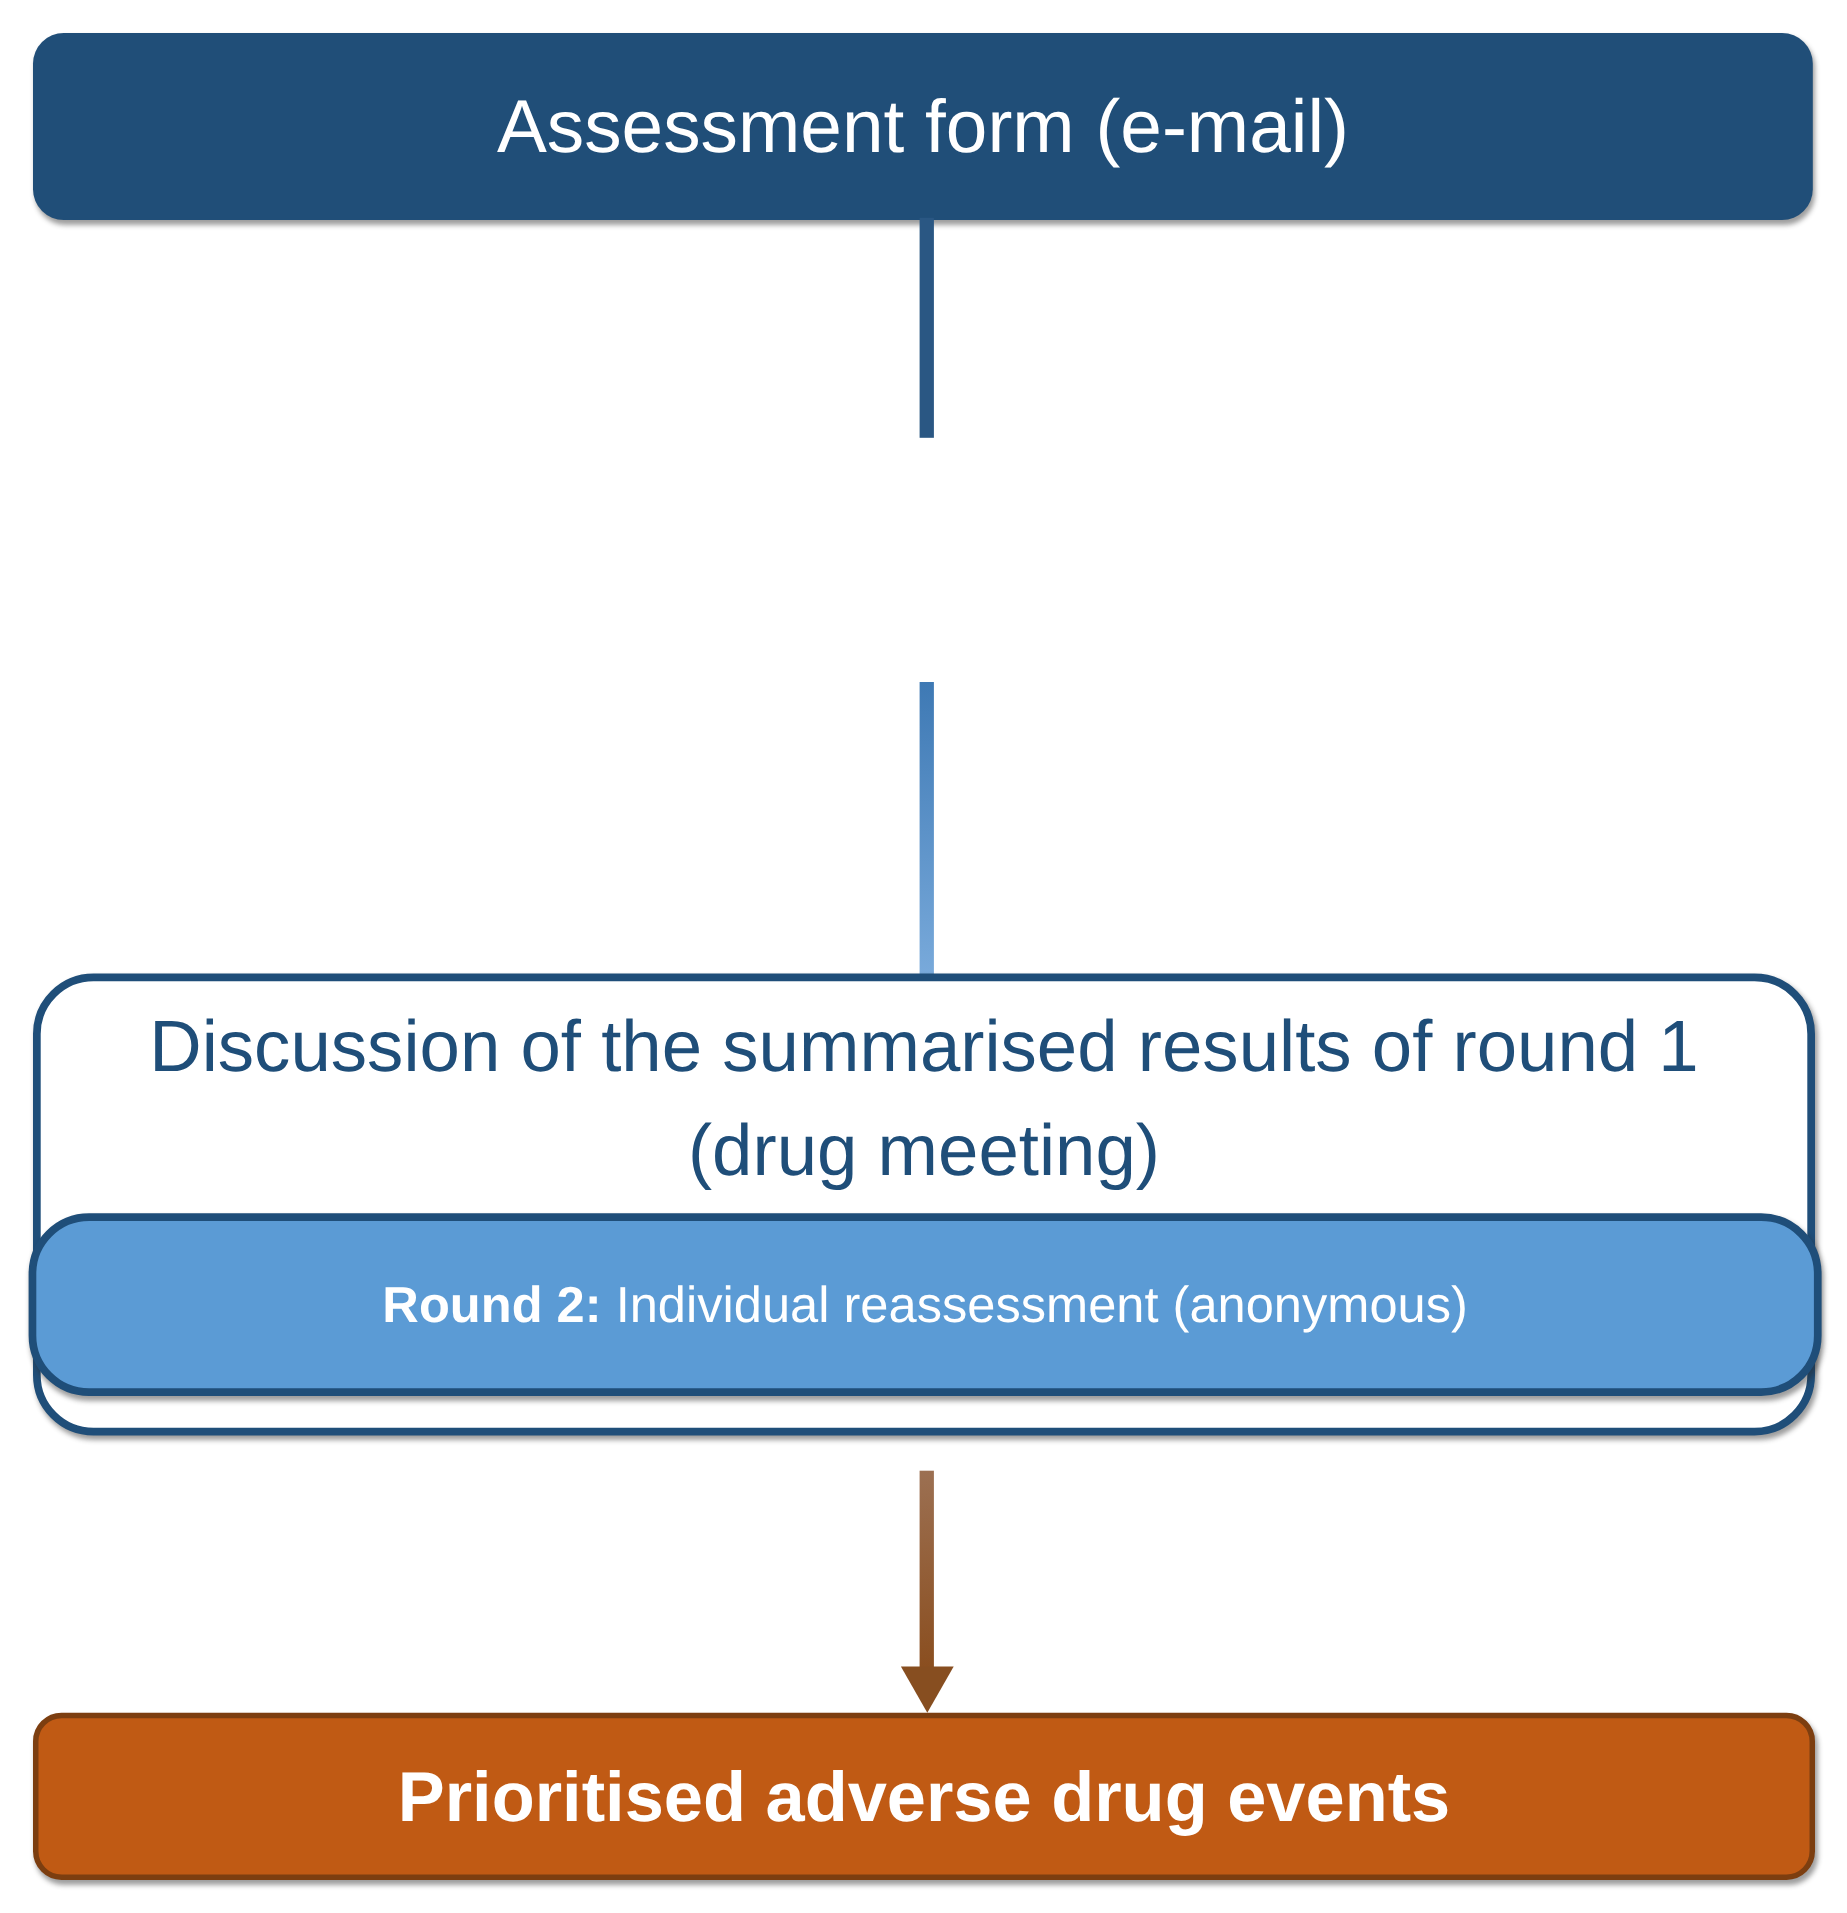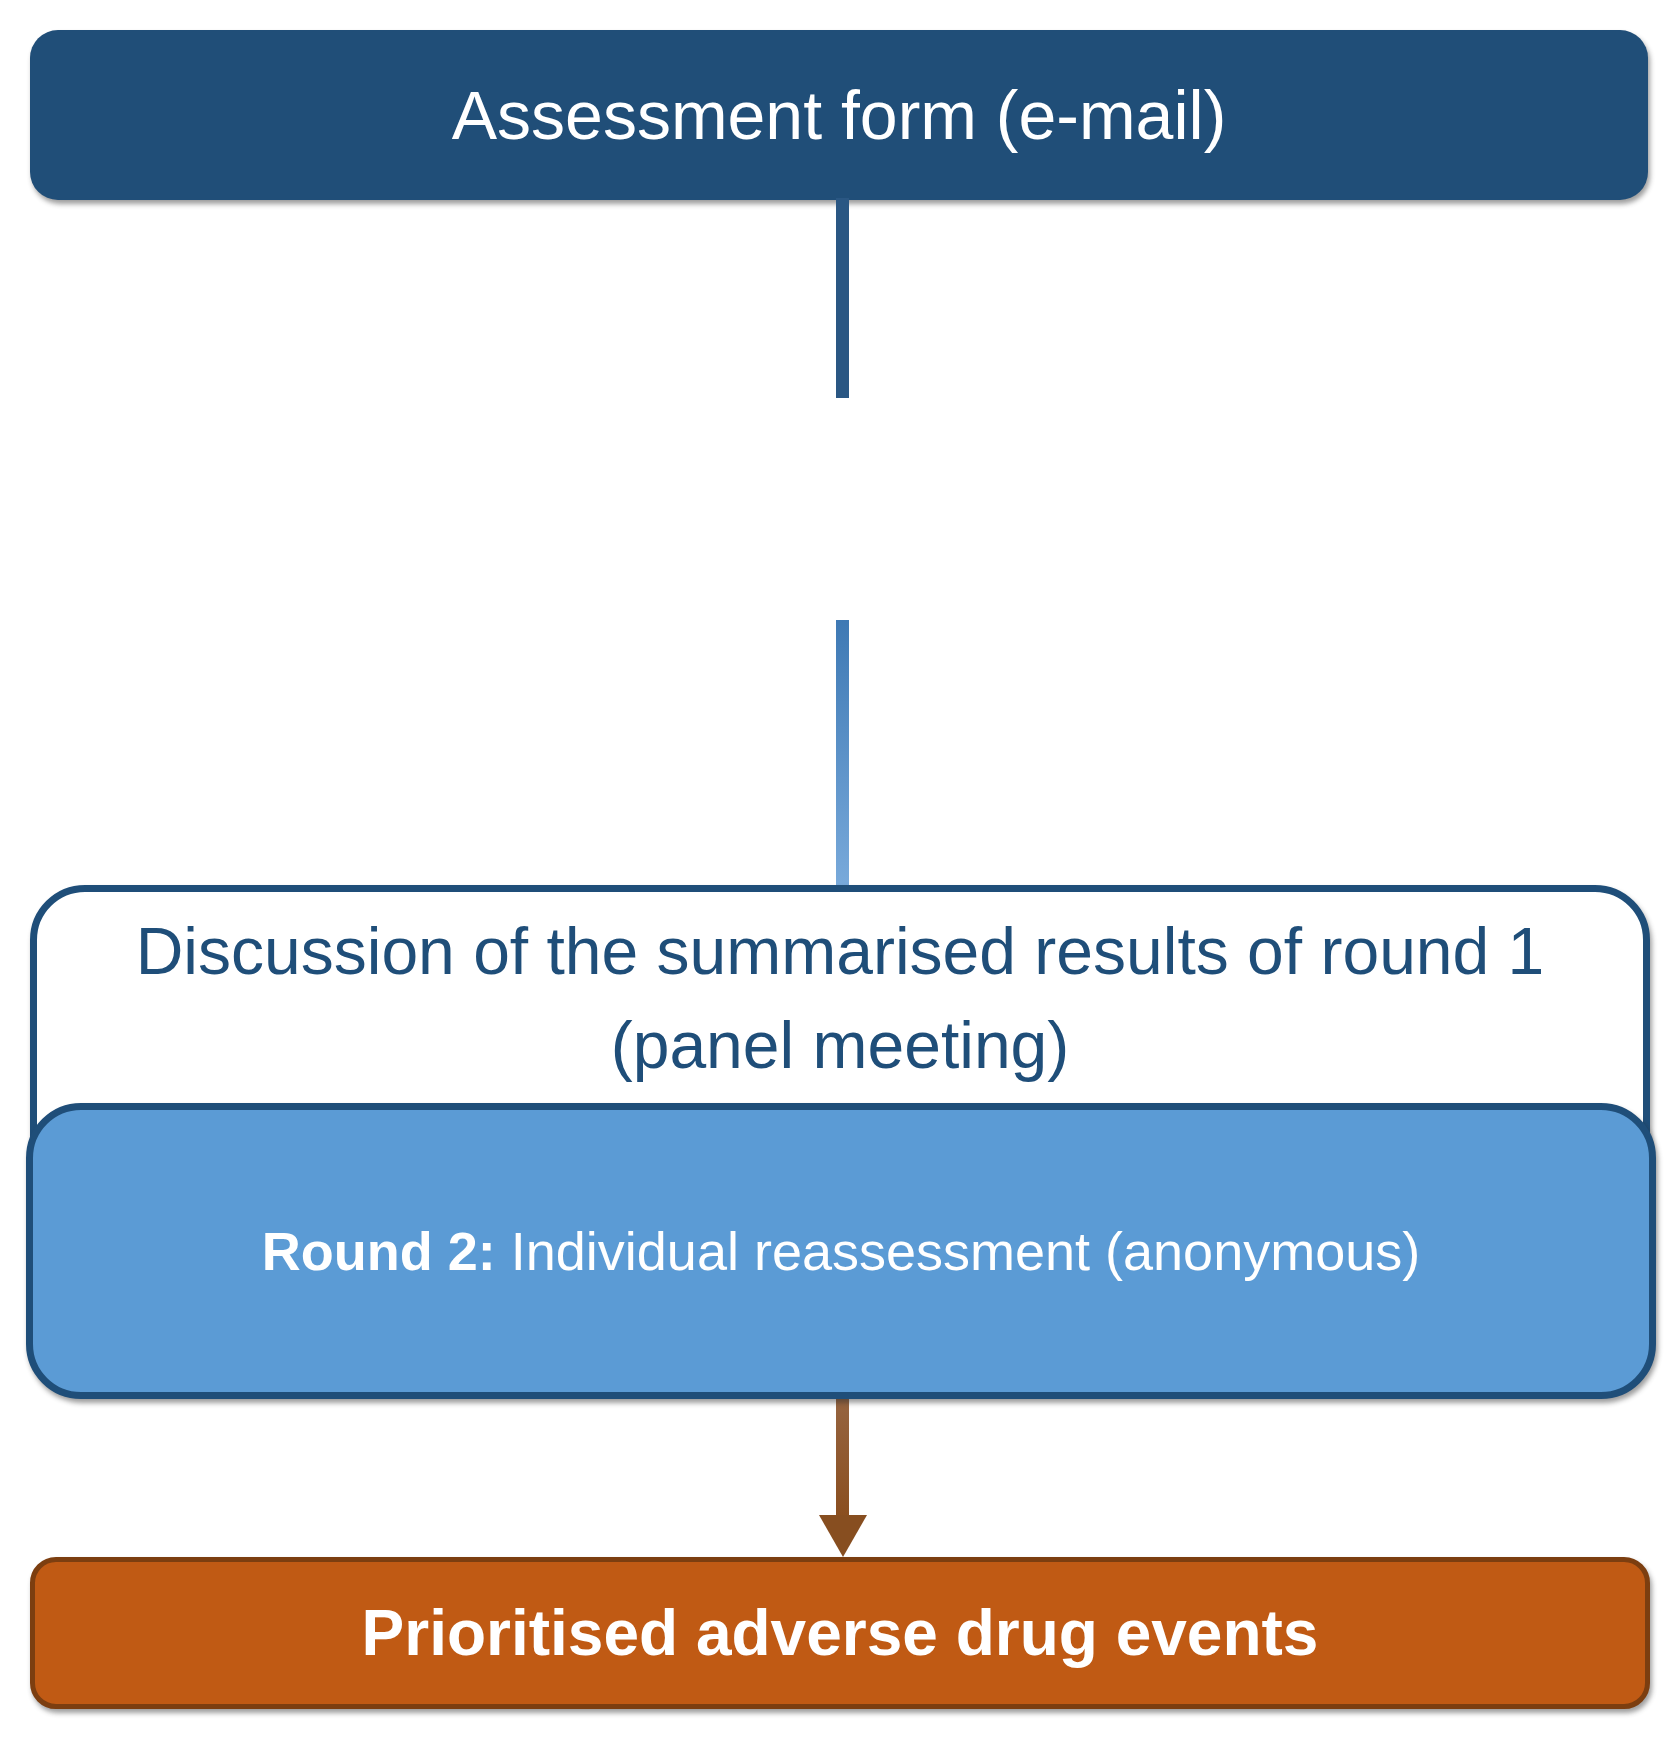--- a/index.html
+++ b/index.html
@@ -80,26 +80,26 @@
     font-size: 66px;
     line-height: 94px;
     justify-content: flex-start;
     padding-top: 12px;
     z-index: 1;
   }
 
   
   .node-round2 {
     left: 26px; top: 1103px;
-    width: 1630px; height: 296px;
+    width: 1630px; height: 166px;
     background: var(--medium-blue, #5B9BD5);
     border: 7px solid var(--node-border, #1F4E79);
     border-radius: 55px;
     color: var(--text-white, #FFFFFF);
-    font-size: 54px;
+    font-size: 46px;
     line-height: 94px;
     z-index: 2;
   }
 
   
   .arrow-shaft {
     position: absolute;
     left: 836px; top: 1337px;
     width: 13px; height: 180px;
     background: linear-gradient(to bottom,
@@ -141,21 +141,21 @@
     <span class="txt-line">Assessment form (e-mail)</span>
   </div>
 
   <div class="connector-1"></div>
 
 
   <div class="connector-2"></div>
 
   <div class="node node-discussion shadow">
     <div class="txt-line">Discussion of the summarised results of round 1</div>
-    <div class="txt-line">(panel meeting)</div>
+    <div class="txt-line">(drug meeting)</div>
   </div>
 
   <div class="node node-round2 shadow">
     <div class="txt-line">
       <span class="bold">Round 2:</span><span> Individual reassessment (anonymous)</span>
     </div>
   </div>
 
   <div class="arrow-shaft"></div>
   <div class="arrow-head"></div>

